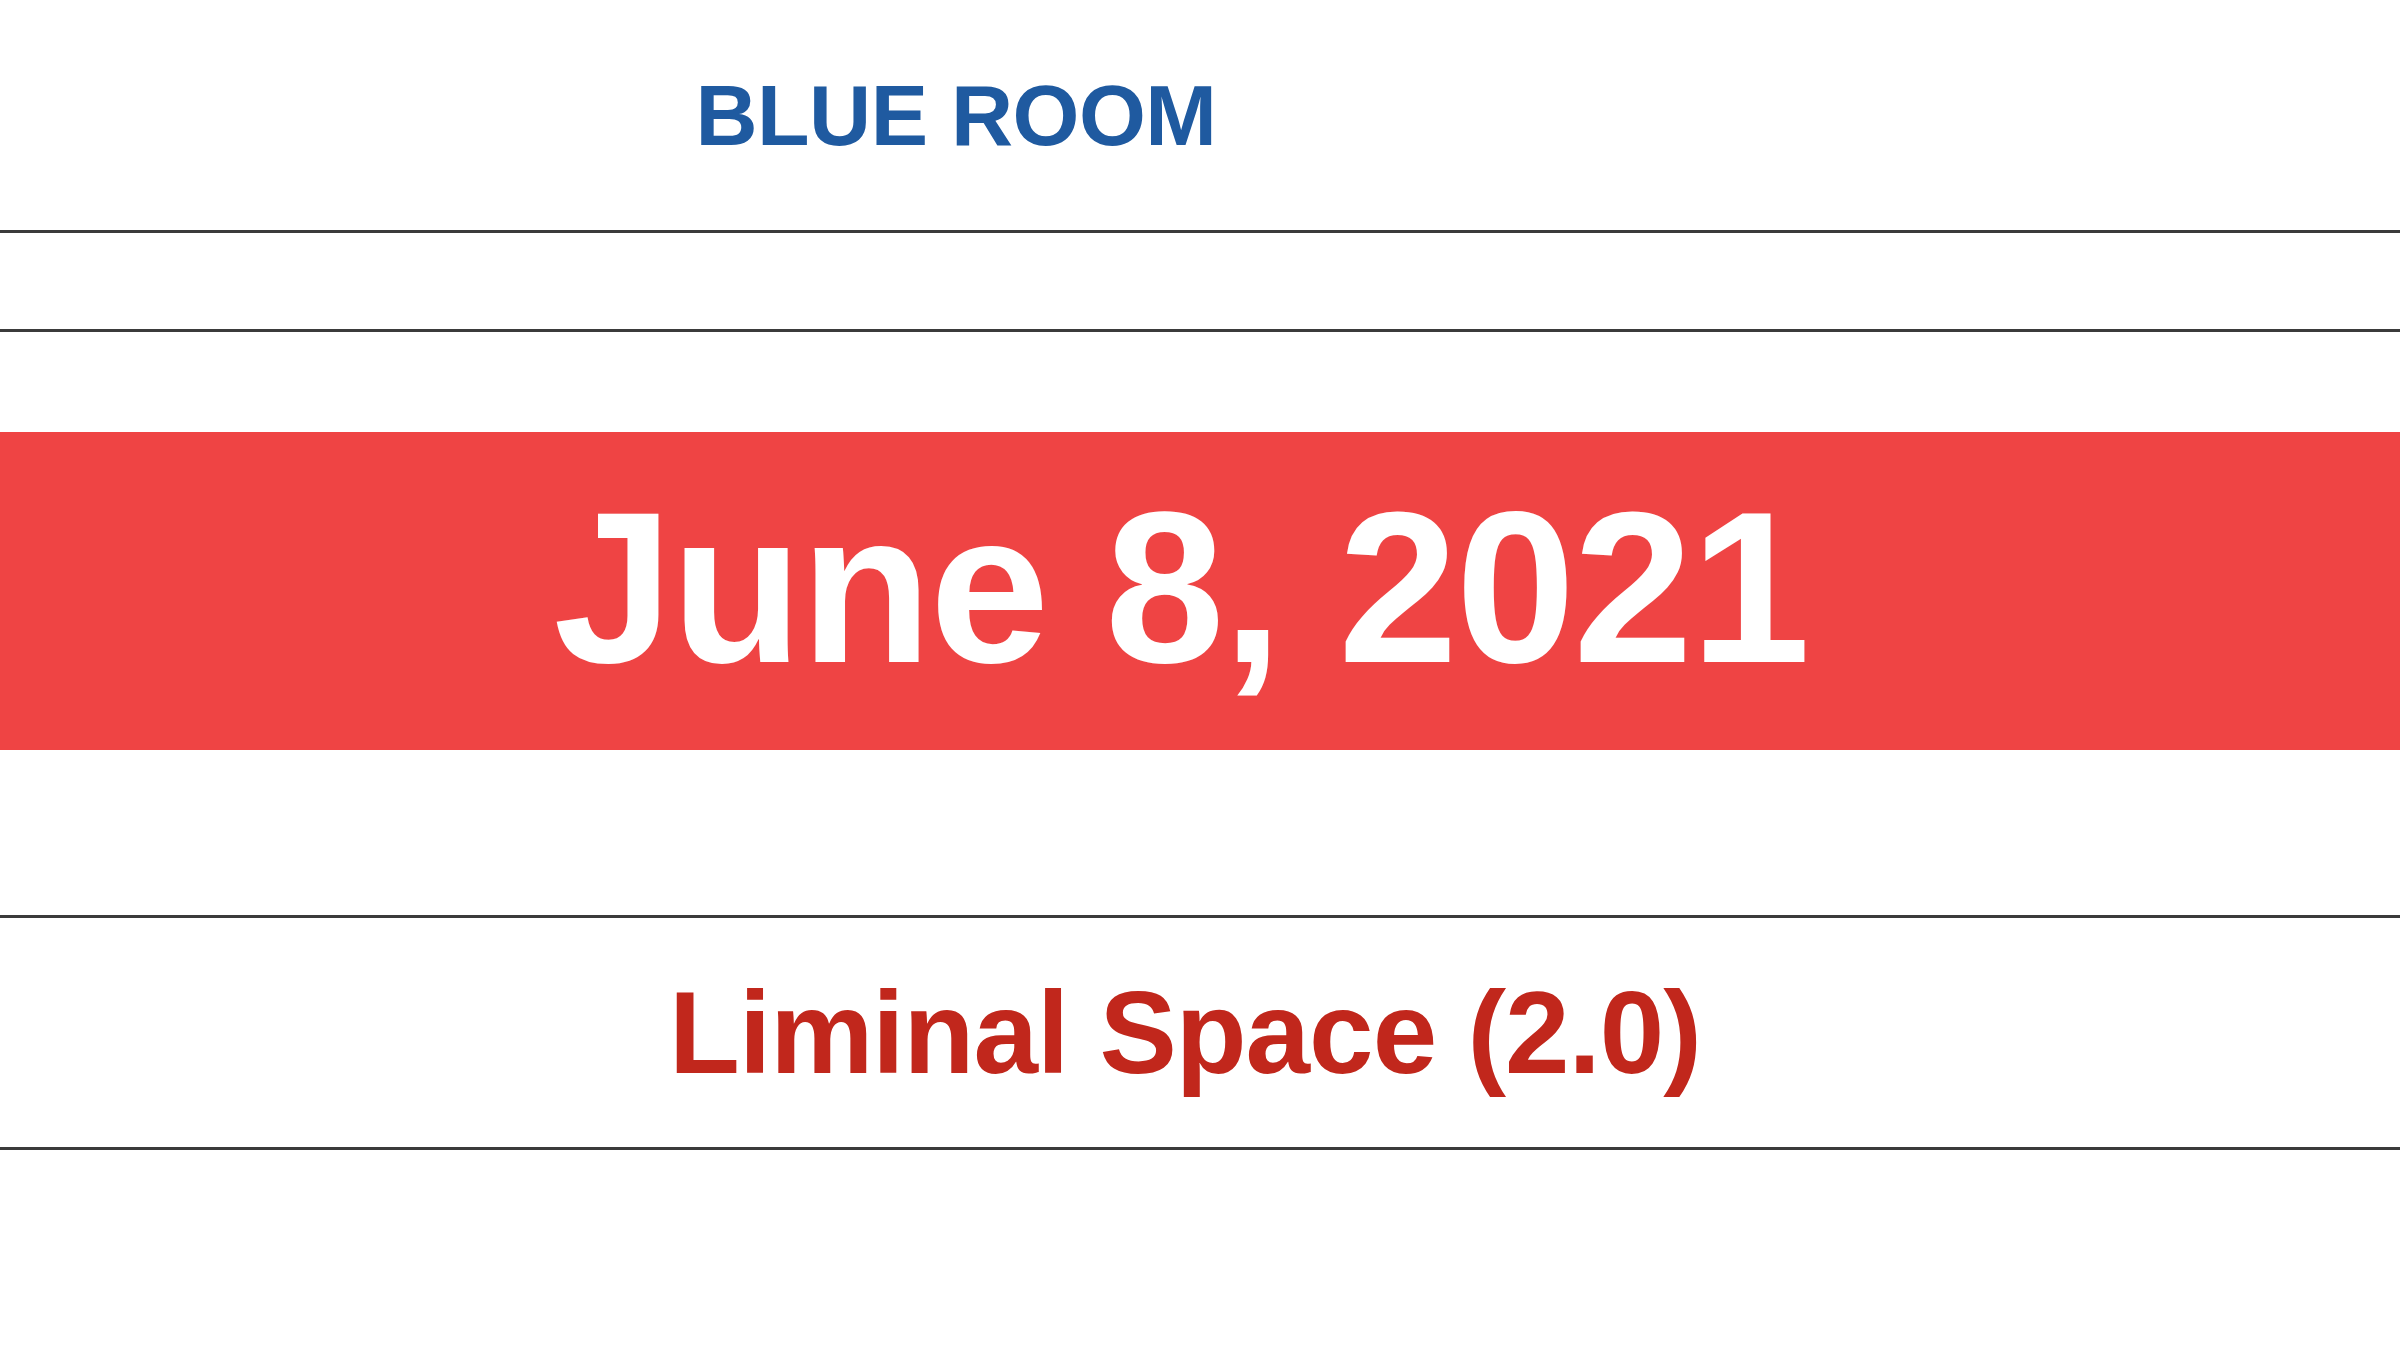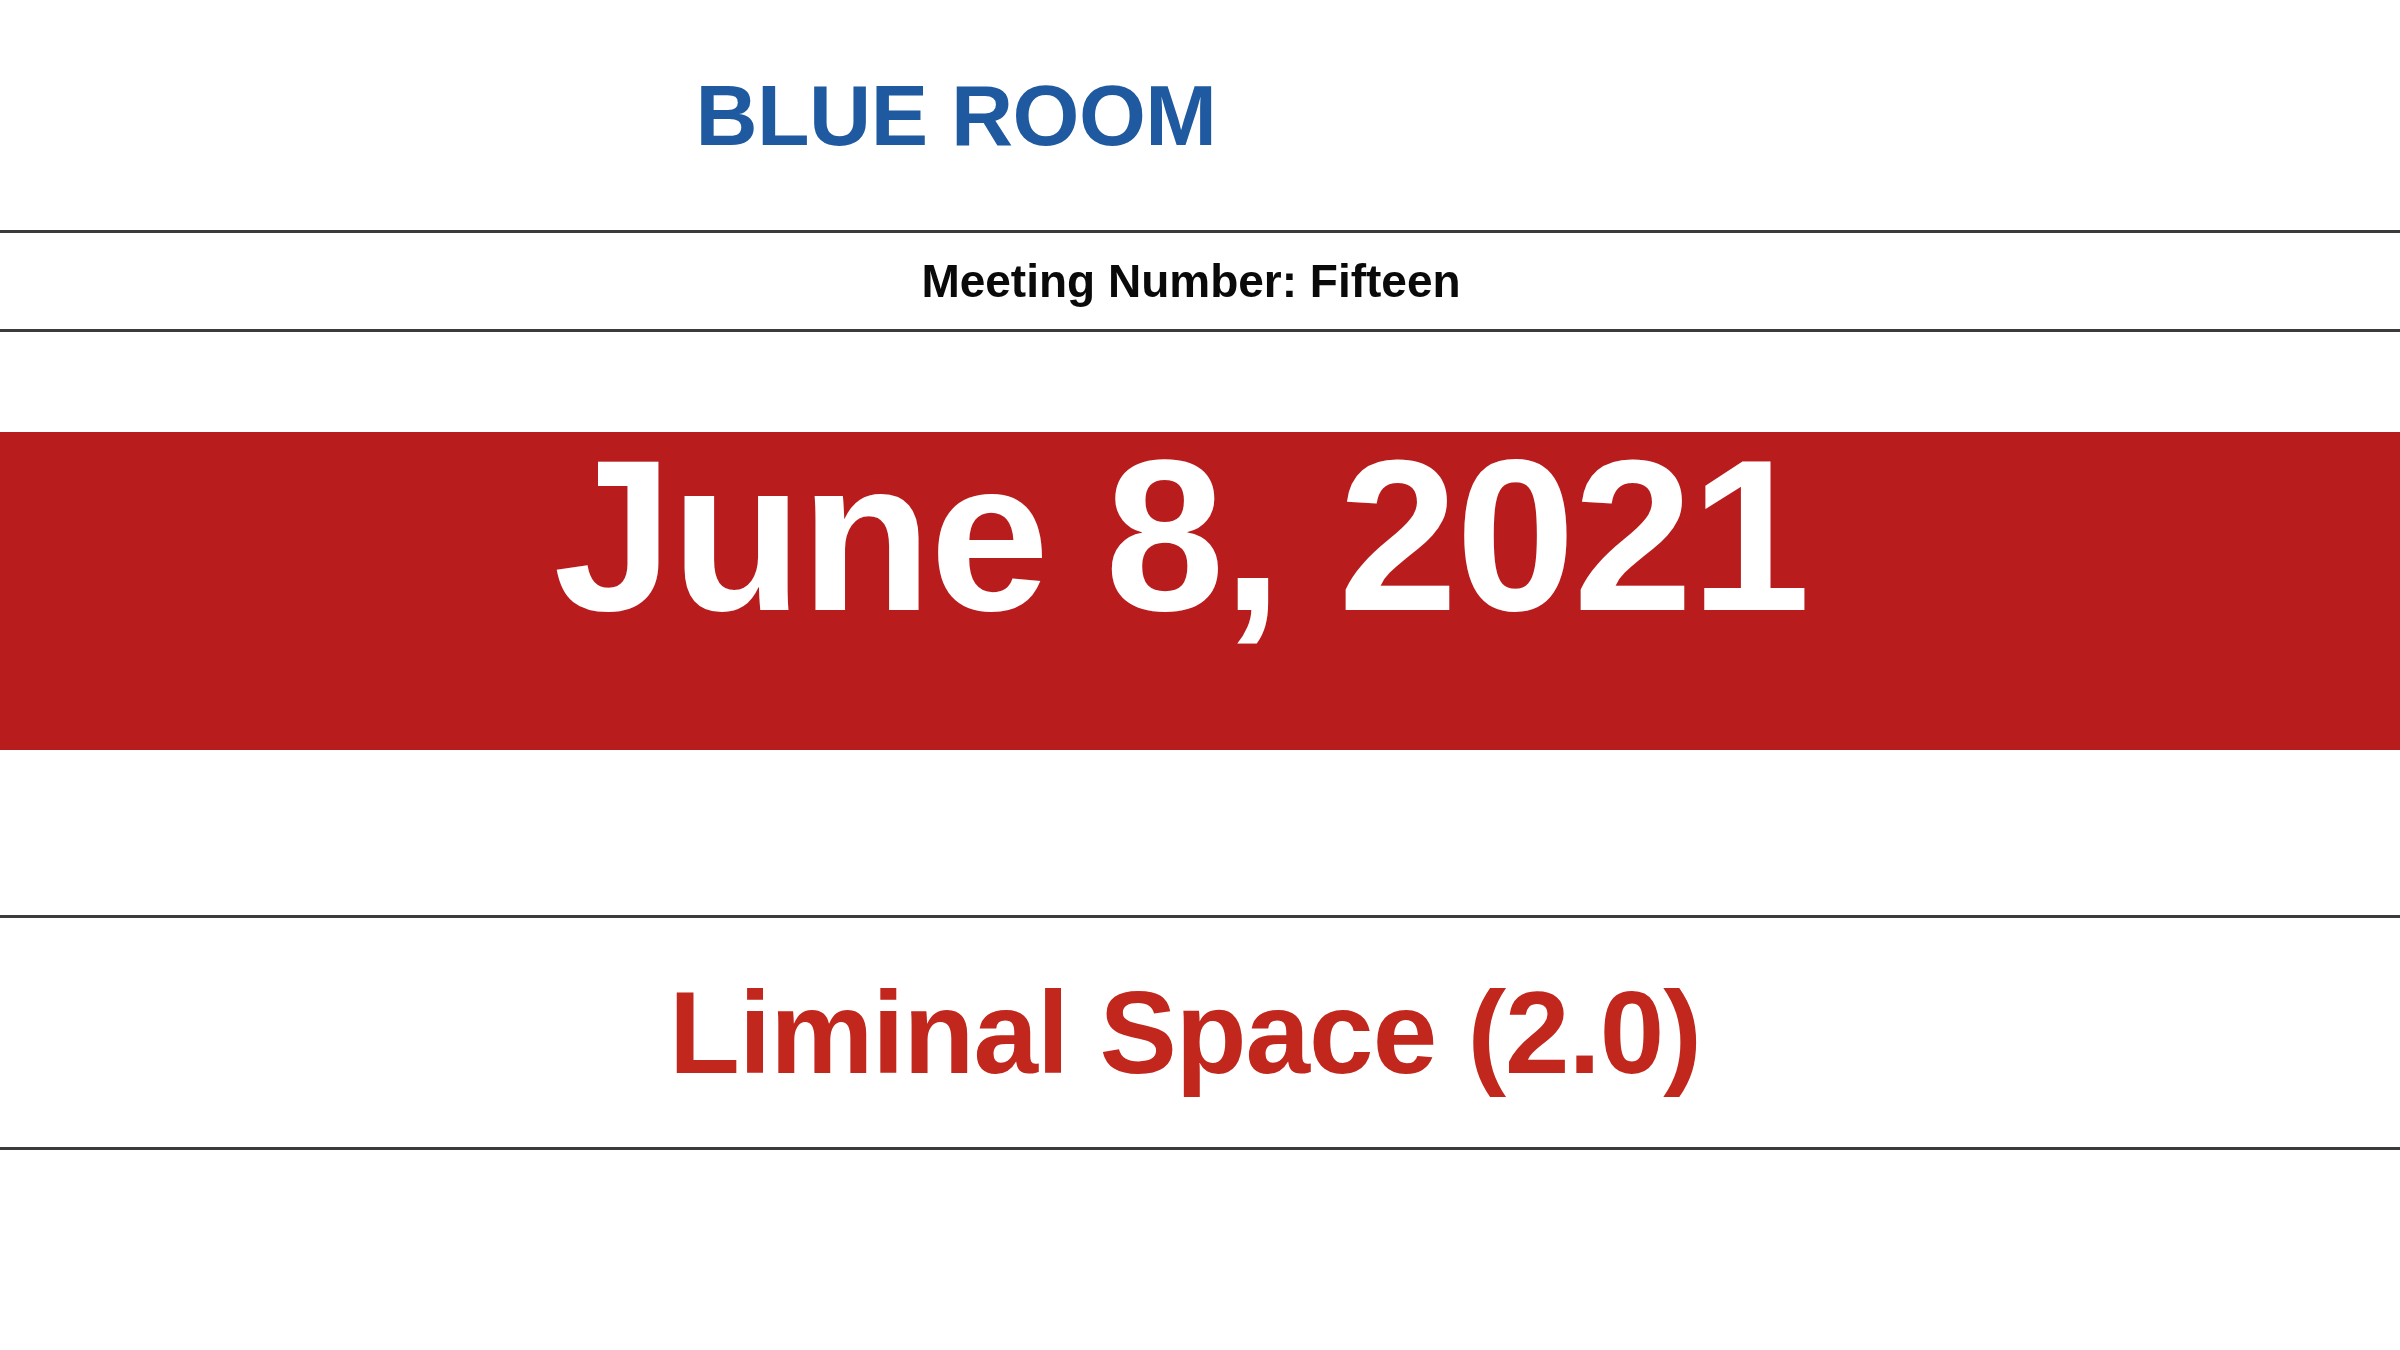--- a/index.html
+++ b/index.html
@@ -76,22 +76,23 @@
     padding-right: 18px;
   }
 
   
   .date-band {
     position: absolute;
     left: 0;
     top: 432px;
     width: 2400px;
     height: 318px;
-    background: #b91c1c;
+    background: #ef4444;
     display: flex;
+    align-items: center;
     justify-content: center;
   }
   .date-text {
     font-size: 215px;
     font-weight: bold;
     color: #ffffff;
     white-space: nowrap;
     line-height: 1;
     letter-spacing: -2px;
     padding-right: 38px;
@@ -133,23 +134,20 @@
 <body>
 
 <div class="slide">
 
   <div class="title-row">
     <span class="title-line t-blue">BLUE ROOM</span>
   </div>
 
   <div class="rule rule-1"></div>
 
-  <div class="meeting-row">
-    <span class="meeting-text">Meeting Number: Fifteen</span>
-  </div>
 
   <div class="rule rule-2"></div>
 
   <div class="date-band">
     <span class="date-text">June 8, 2021</span>
   </div>
 
   <div class="rule rule-3"></div>
 
   <div class="subtitle-row">

